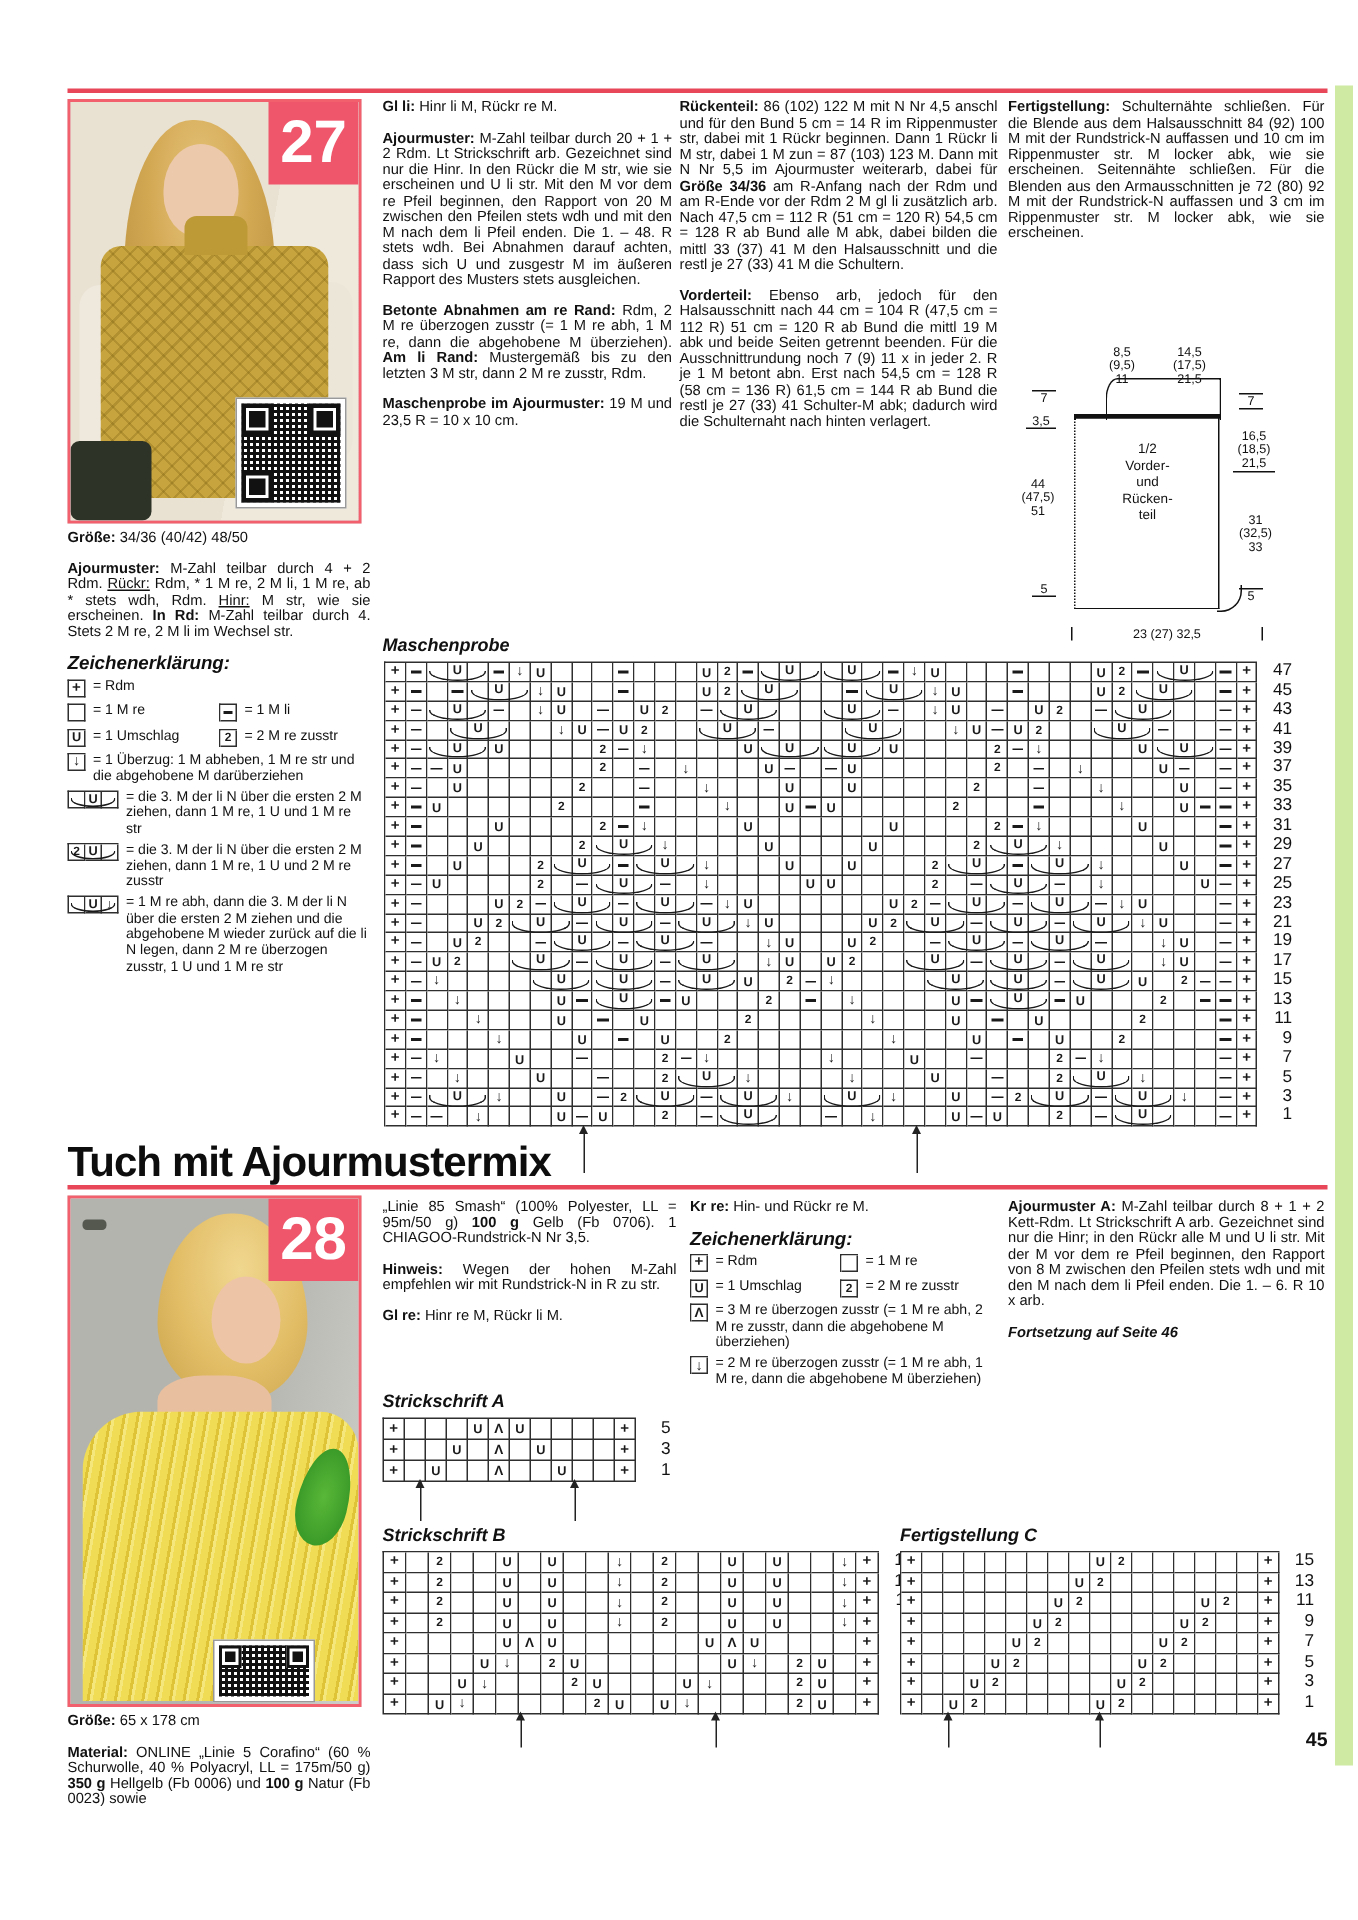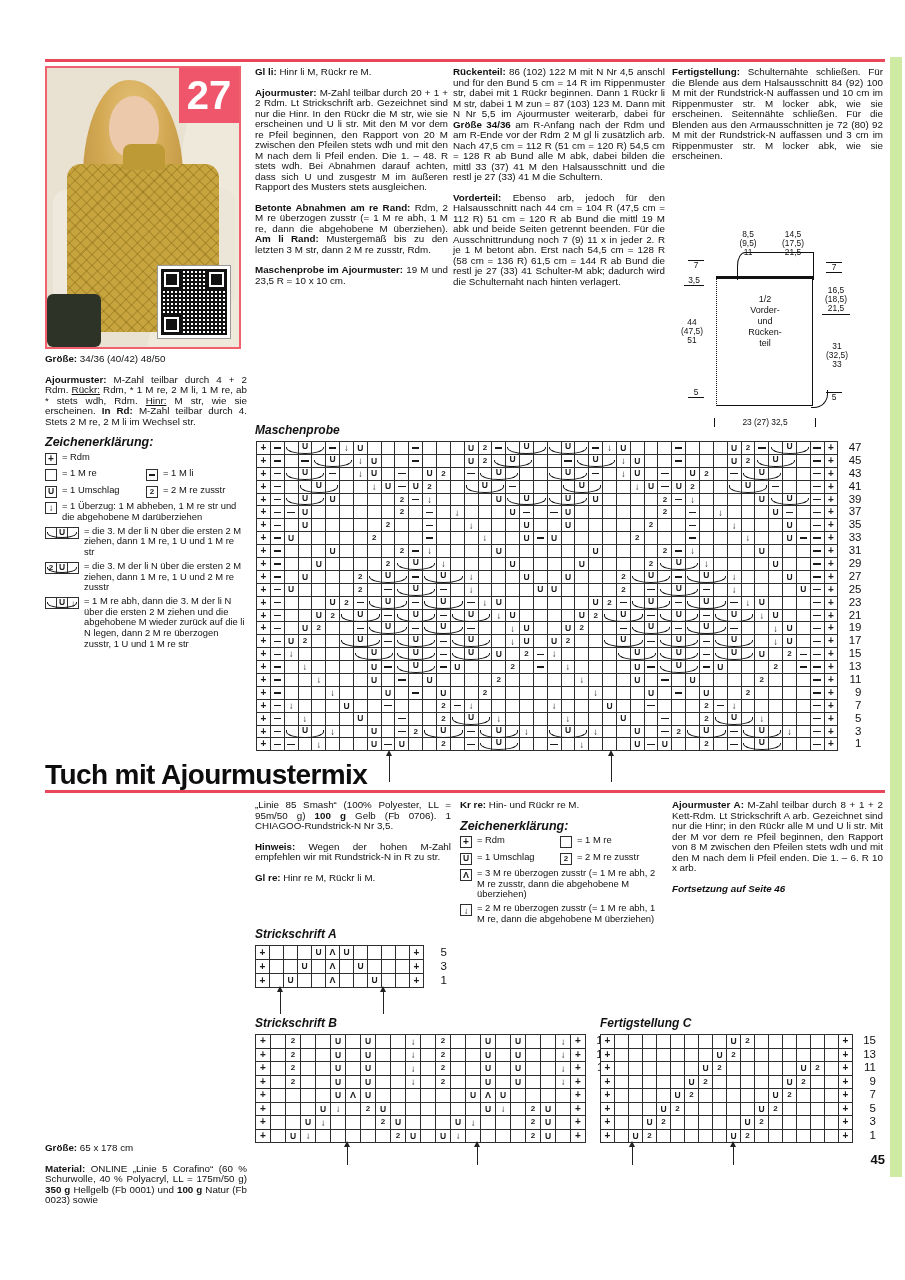--- a/index.html
+++ b/index.html
@@ -70,21 +70,21 @@
   .schem span{position:absolute;white-space:pre-line;text-align:center}
   .s-body{position:absolute;left:38px;top:46px;width:97px;height:128px;
           border:1.6px solid #111;border-left:1.8px dotted #111;box-sizing:border-box}
   .s-collar{position:absolute;left:59px;top:20px;width:77px;height:28px;
           border:1.6px solid #111;border-bottom:none;box-sizing:border-box;border-top-left-radius:8px 14px}
   .s-shoulder{position:absolute;left:38px;top:44px;width:98px;height:3px;background:#111}
   .s-hem{position:absolute;left:133px;top:158px;width:17px;height:18px;
           border-bottom:1.6px solid #111;border-right:1.6px solid #111;border-bottom-right-radius:14px;box-sizing:border-box}
   .ov{border-top:1px solid #111}
   .un{border-bottom:1px solid #111}
-  .ticks{border-left:1px solid #111;border-right:1px solid #111;padding:0 3px}
+  .ticks{border-left:1px solid #111;border-right:1px solid #111;padding:0 16px}
 
   
   .p27bg{position:absolute;inset:0;background:linear-gradient(100deg,#e9e2d3 0 62%,#efe9dc 62% 100%)}
   .p27hair{position:absolute;left:36px;top:12px;width:100px;height:170px;
       background:radial-gradient(ellipse at 50% 28%,#e6c47c 0%,#d3a853 48%,#b98f3e 100%);
       border-radius:46% 54% 46% 54%/58% 58% 44% 44%}
   .p27face{position:absolute;left:62px;top:28px;width:50px;height:62px;background:#ecc9ab;border-radius:50% 50% 46% 46%}
   .p27sleeveL{position:absolute;left:6px;top:122px;width:34px;height:130px;background:#efe9dd;border-radius:14px}
   .p27sleeveR{position:absolute;left:156px;top:120px;width:32px;height:120px;background:#ece6d8;border-radius:14px}
   .p27vest{position:absolute;left:20px;top:96px;width:152px;height:168px;border-radius:14px 14px 8px 8px;
@@ -1348,24 +1348,39 @@
           <div style="height: 12.9px; line-height: 12.9px;">1</div>
         </div>
       </div>
       <div class="carr" style="left: 133px; top: 310.8px; height: 30px;"></div>
       <div class="carr" style="left: 355px; top: 310.8px; height: 30px;"></div>
     </div>
 
   <h1 class="sec" style="left:45px;top:759px">Tuch mit Ajourmustermix</h1>
   <div class="rule" style="left:45px;top:790px;width:840px"></div>
 
+  <div class="photo" style="left:45px;top:797px;width:192px;height:337px">
+    <div class="p28bg"></div>
+    <div class="p28hook"></div>
+    <div class="p28hair"></div>
+    <div class="p28face"></div>
+    <div class="p28skin"></div>
+    <div class="p28shawl"></div>
+    <div class="p28leaf"></div>
+    <div class="qr" style="left:95px;top:294px;width:66px;height:40px">
+      <div class="px"></div>
+      <div class="f tl" style="width:11px;height:11px;border-width:2.5px"></div>
+      <div class="f tr" style="width:11px;height:11px;border-width:2.5px"></div>
+    </div>
+    <div class="badge">28</div>
+  </div>
 
   <div class="col" style="left:45px;top:1143px;width:202px">
     <p class="para"><span class="fb">Größe:</span><span> 65 x 178 cm</span></p>
-    <p class="para"><span class="fb">Material:</span><span> ONLINE „Linie 5 Corafino“ (60 % Schurwolle, 40 % Polyacryl, LL = 175m/50 g) </span><span class="fb">350 g</span><span> Hellgelb (Fb 0001) und </span><span class="fb">100 g</span><span> Natur (Fb 0023) sowie</span></p>
+    <p class="para"><span class="fb">Material:</span><span> ONLINE „Linie 5 Corafino“ (60 % Schurwolle, 40 % Polyacryl, LL = 175m/50 g) </span><span class="fb">350 g</span><span> Hellgelb (Fb 0006) und </span><span class="fb">100 g</span><span> Natur (Fb 0023) sowie</span></p>
   </div>
 
   <div class="col" style="left:255px;top:800px;width:196px">
     <p class="para"><span>„Linie 85 Smash“ (100% Polyester, LL = 95m/50 g) </span><span class="fb">100 g</span><span> Gelb (Fb 0706). 1 CHIAGOO-Rundstrick-N Nr 3,5.</span></p>
     <p class="para"><span class="fb">Hinweis:</span><span> Wegen der hohen M-Zahl empfehlen wir mit Rundstrick-N in R zu str.</span></p>
     <p class="para"><span class="fb">Gl re:</span><span> Hinr re M, Rückr li M.</span></p>
   </div>
   <div class="chartlabel" style="left:255px;top:927px">Strickschrift A</div>
   <div class="chart" style="left:255px;top:945px">
       <div class="flexrow">

